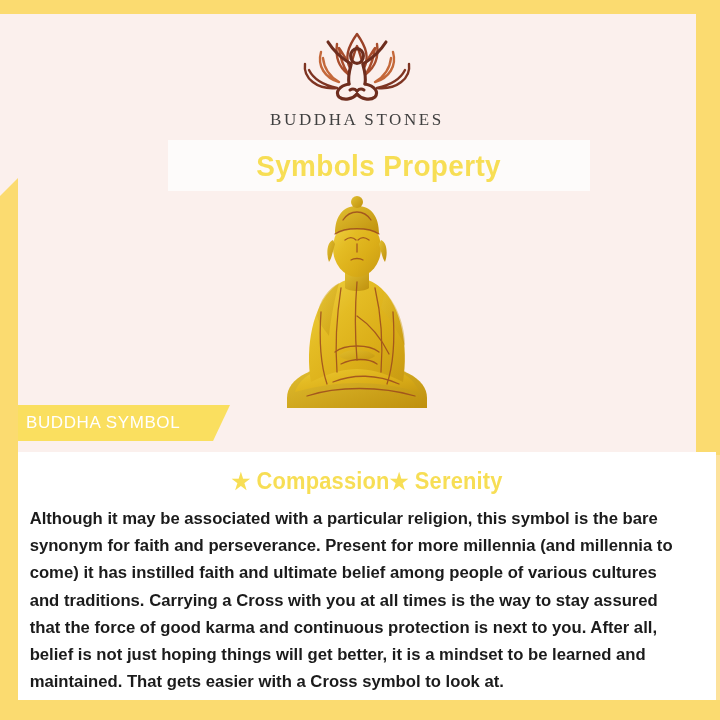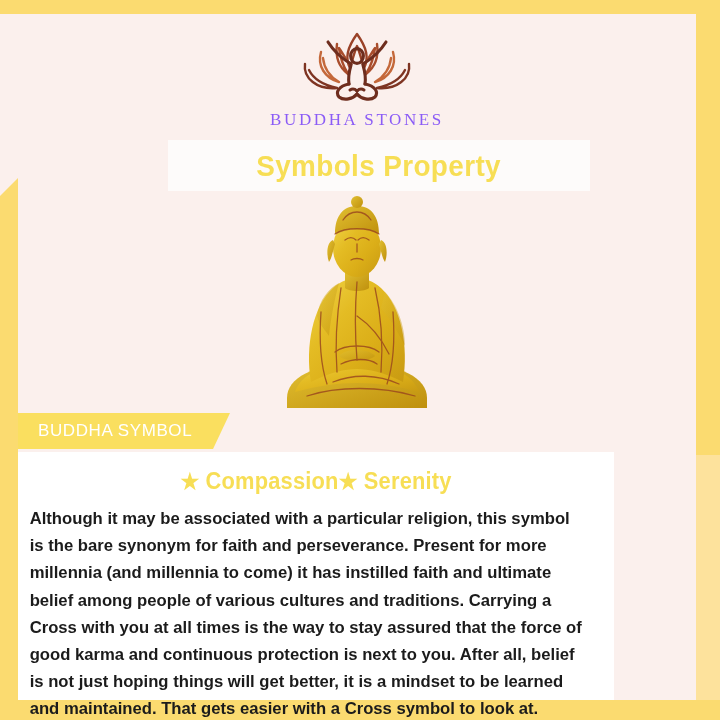--- a/index.html
+++ b/index.html
@@ -70,21 +70,21 @@
     display: flex;
     flex-direction: column;
     align-items: center;
   }
   .logo-mark { display: block; }
   .logo-word {
     margin-top: 4px;
     font-family: "Liberation Serif", serif;
     font-size: 17px;
     letter-spacing: 2.6px;
-    color: #8b5cf6;
+    color: #404040;
     white-space: nowrap;
     text-align: right;
   }
 
   
   .title-banner {
     position: absolute;
     left: 150px; top: 126px;
     width: 422px; height: 51px;
     background: #fdfbfa;
@@ -117,37 +117,36 @@
   
   .ribbon {
     position: absolute;
     left: 18px; top: 405px;
     height: 36px;
     min-width: 212px;
     background: #fadf5f;
     clip-path: polygon(0 0, 100% 0, 92% 100%, 0 100%);
     display: flex;
     align-items: center;
-    padding-left: 20px;
+    padding-left: 8px;
     padding-right: 34px;
     box-sizing: border-box;
-    margin-top: 8px;
   }
   .ribbon-text {
     color: #ffffff;
     font-size: 17px;
     letter-spacing: 0.6px;
     white-space: nowrap;
   }
 
   
   .panel {
     position: absolute;
     left: 18px; top: 452px;
-    width: 596px; height: 248px;
+    width: 698px; height: 248px;
     background: #ffffff;
     box-sizing: border-box;
   }
   .panel-heading {
     margin: 16px 0 0 0;
     text-align: center;
     font-family: "Liberation Sans Narrow", "Liberation Sans", sans-serif;
     font-weight: bold;
     font-size: 23px;
     color: #f7de55;

